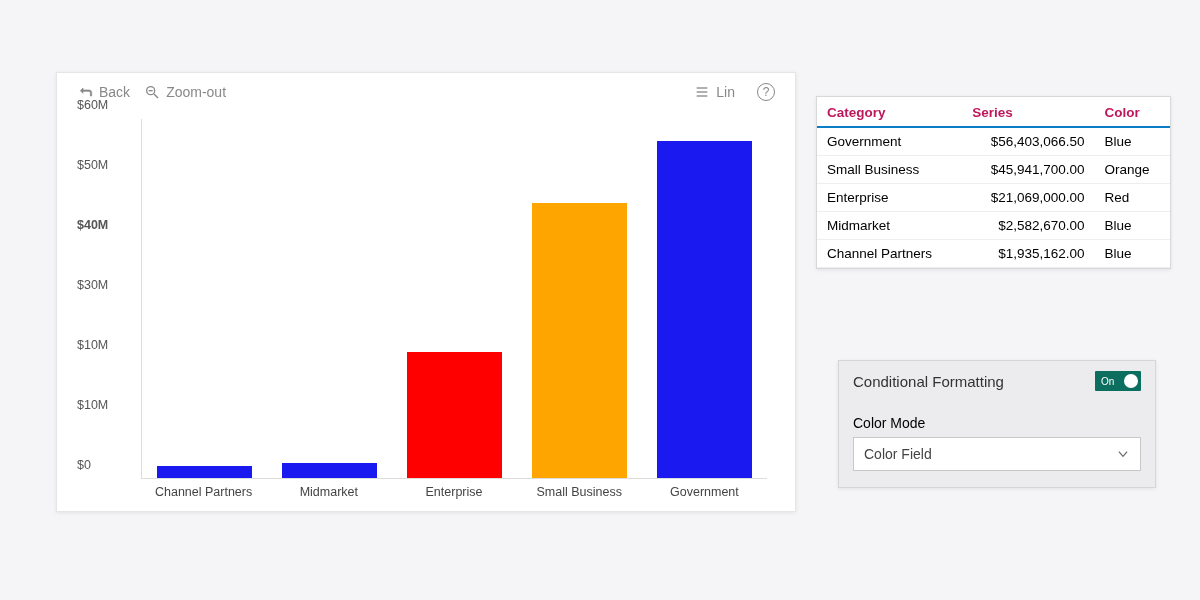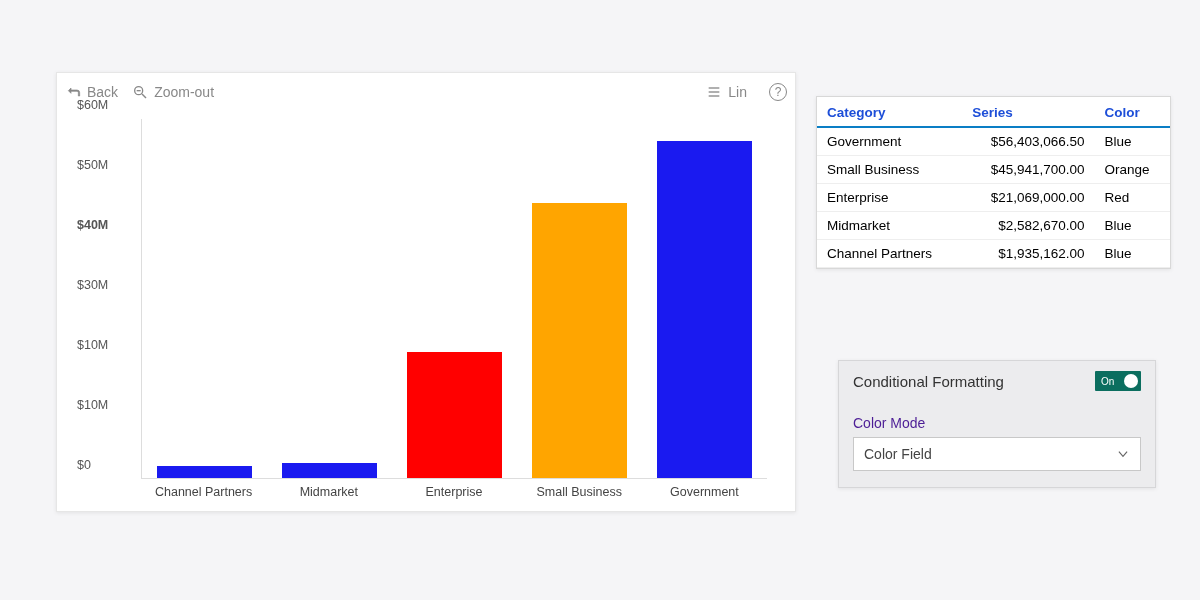--- a/index.html
+++ b/index.html
@@ -20,21 +20,21 @@
     width: 740px;
     height: 440px;
     background: #fff;
     border: 1px solid #e6e6e6;
     box-shadow: 0 1px 4px rgba(0,0,0,.08);
   }
   .chart-toolbar {
     display: flex;
     align-items: center;
     height: 38px;
-    padding: 0 8px;
+    padding: 0 20px;
     color: #888;
     font-size: 14px;
   }
   .tb-btn { display: flex; align-items: center; gap: 6px; margin-right: 14px; cursor: pointer; }
   .tb-spacer { flex: 1; }
   .tb-icon { width: 16px; height: 16px; display: inline-block; fill: #888; stroke: #888; }
   .help-circle {
     width: 18px; height: 18px; border: 1.5px solid #888; border-radius: 50%;
     display: flex; align-items: center; justify-content: center;
     font-size: 12px; color: #888; margin-left: 8px;
@@ -88,21 +88,21 @@
     background: #fff;
     border: 1px solid #d8d8d8;
     box-shadow: 0 1px 4px rgba(0,0,0,.08);
     font-size: 13.5px;
   }
   .table-card table { width: 100%; border-collapse: collapse; }
   .table-card th {
     text-align: left;
     font-weight: 600;
     padding: 8px 10px 6px 10px;
-    color: #1d4ed8;
+    color: #be185d;
   }
   .table-card thead tr { border-bottom: 2px solid #0a7ec5; }
   .table-card td {
     padding: 6px 10px;
     border-bottom: 1px solid #eee;
     white-space: nowrap;
   }
   .table-card td:nth-child(2) { text-align: right; }
 
   
@@ -124,21 +124,21 @@
     width: 46px; height: 20px; border-radius: 1px;
     background: #0b6e5f;
     position: relative; color: #fff; font-size: 10px;
     display: flex; align-items: center; padding-left: 6px;
     cursor: pointer;
   }
   .toggle-knob {
     position: absolute; right: 3px; top: 3px;
     width: 14px; height: 14px; border-radius: 50%; background: #fff;
   }
-  .format-label { font-size: 14px; color: #4c1d95; margin-bottom: 6px; }
+  .format-label { font-size: 14px; color: #000000; margin-bottom: 6px; }
   .dropdown {
     background: #fff; border: 1px solid #c8c8c8;
     height: 34px; display: flex; align-items: center;
     justify-content: space-between; padding: 16px 10px;
     font-size: 14px; color: #444; cursor: pointer;
   }
   .chev { width: 14px; height: 14px; transform: rotate(90deg); fill: none; stroke: #666; }
 </style>
 </head>
 <body>

